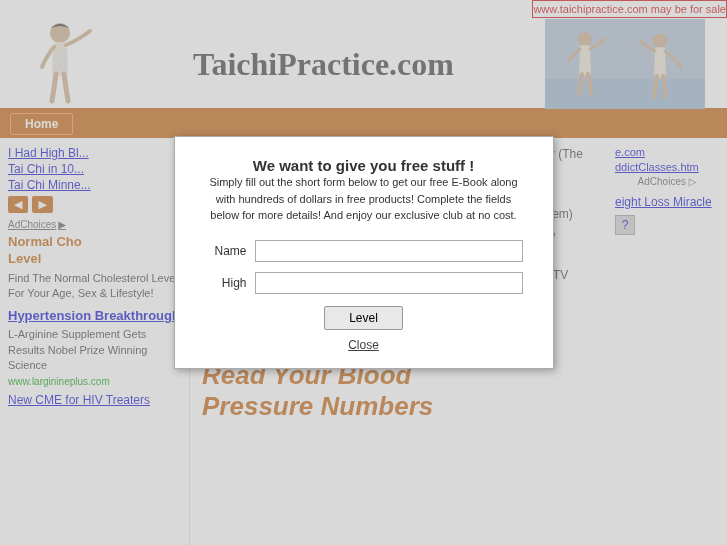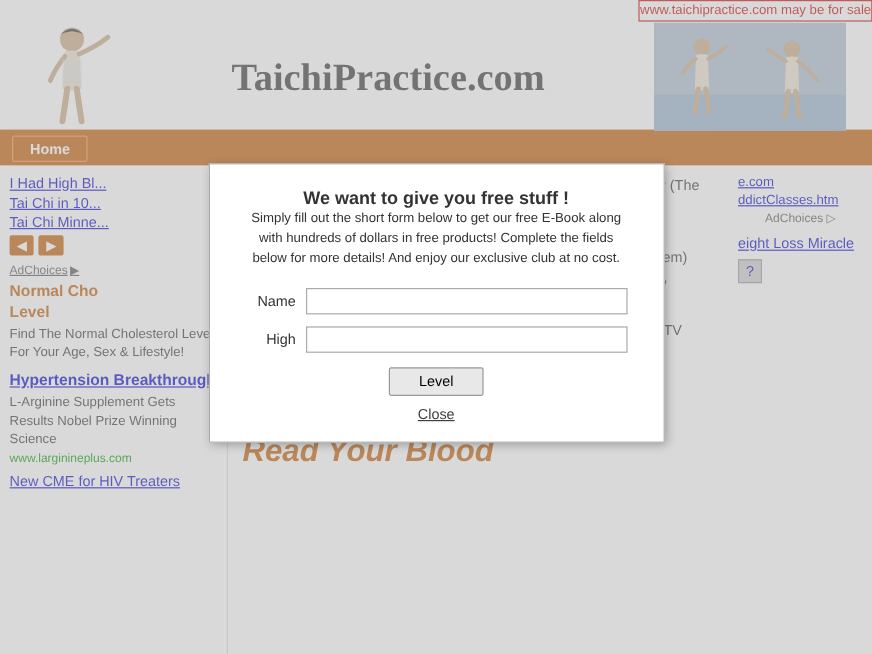--- a/index.html
+++ b/index.html
@@ -411,20 +411,21 @@
       <li><span>Pros provide more advice about fitness (The Shamokin News-Item)</span></li>
       <li><span>After controversy, pole fitness contest makes debut -- with a few ground rules (The Salt Lake Tribun)</span></li>
       <li><span>The fitness guru sentenced to five years for killing wife (KTVK 3TV Phoenix)</span></li>
     </ul>
 
     <div class="content-home-label">Home</div>
 
     <div class="content-main-title">
       <span>(Tai chi exercise) How To</span><br>
       <span>Read Your Blood</span><br>
+      <span>Pressure Numbers</span>
     </div>
   </div>
 
 </div>
 
 <div id="modal-overlay">
   <div id="modal-box">
     <div id="modal-title">We want to give you free stuff !</div>
     <div id="modal-desc">Simply fill out the short form below to get our free E-Book along with hundreds of dollars in free products! Complete the fields below for more details! And enjoy our exclusive club at no cost.</div>
 

